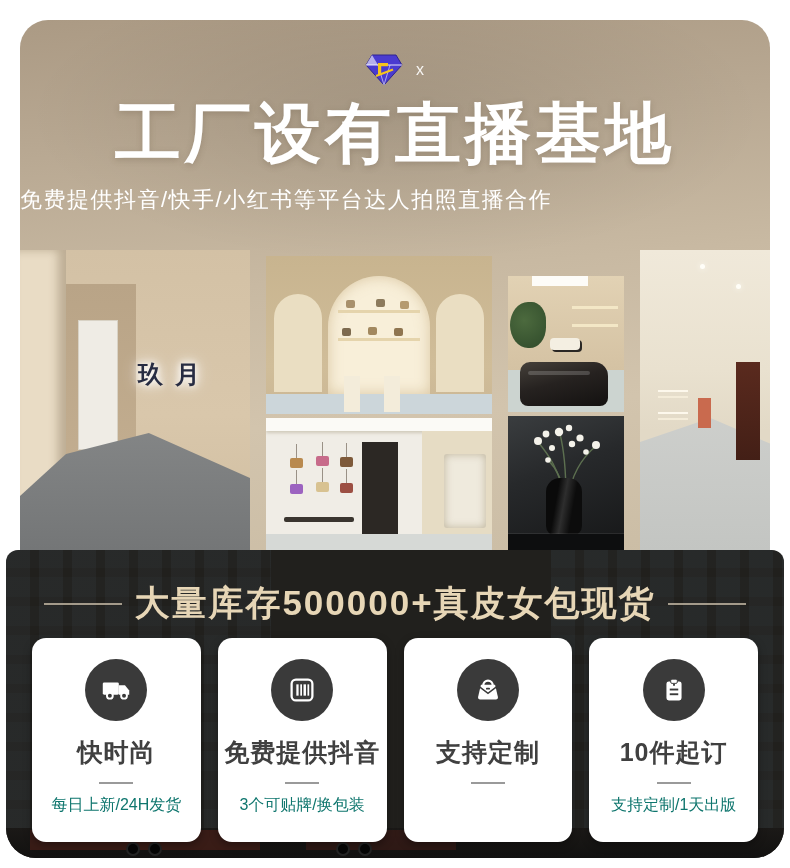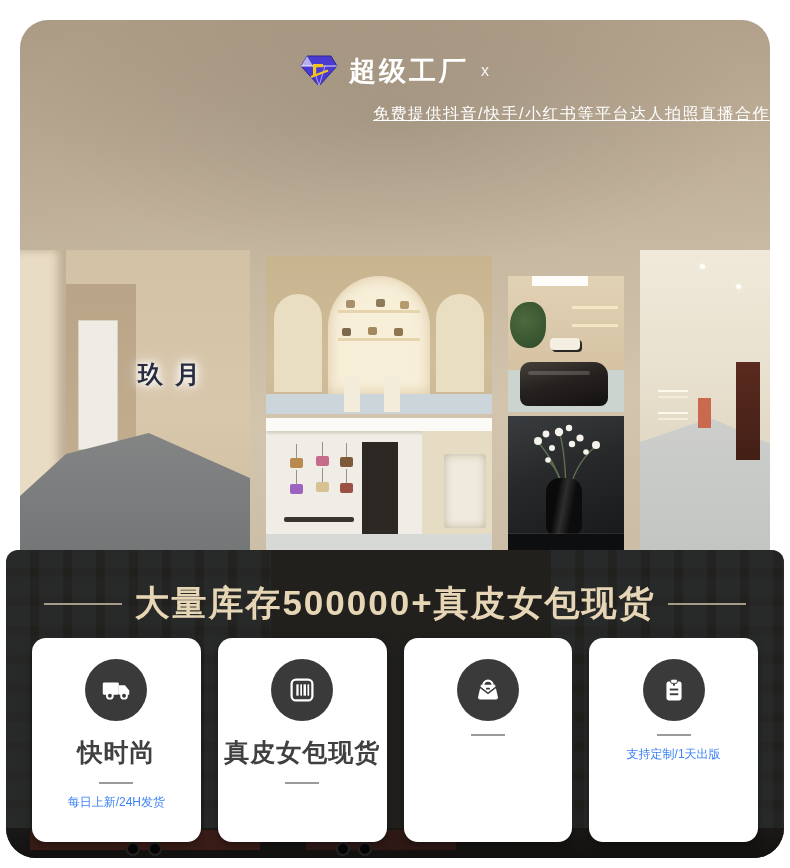--- a/index.html
+++ b/index.html
@@ -16,22 +16,22 @@
 
   .logo-row { position:relative; display:flex; align-items:center; justify-content:center;
     gap:10px; padding-top:33px; color:#fff; }
   .brand-left { font-size:27px; font-weight:800; letter-spacing:3px; }
   .brand-sep  { font-size:16px; font-weight:400; opacity:.9; padding:0 2px; }
   .brand-right{ font-size:30px; font-weight:800; font-style:italic; letter-spacing:1px; }
 
   .hero-title { position:relative; text-align:center; margin-top:10px; color:#ffffff;
     font-size:66px; font-weight:900; letter-spacing:4px; line-height:1.1;
     text-shadow:0 2px 6px rgba(90,75,55,.25); }
-  .hero-sub { position:relative; text-align:right; margin-top:15px; color:#ffffff;
-    font-size:16px; font-weight:500; letter-spacing:1.5px;text-decoration:underline; }
+  .hero-sub { position:relative; text-align:left; margin-top:15px; color:#ffffff;
+    font-size:22px; font-weight:500; letter-spacing:1.5px; }
 
   
   .collage { position:absolute; left:0; bottom:0; width:788px; height:300px;
     display:flex; gap:16px;text-align:center; }
   .col { display:flex; flex-direction:column; gap:4px; }
   .c1 { width:230px; }
   .c2 { width:226px; padding-top:6px; }
   .c3 { width:116px; padding-top:26px; }
   .c4 { flex:1; }
   .ph { position:relative; overflow:hidden; flex:1; }
@@ -139,44 +139,44 @@
   .stock-line { width:78px; height:2px; background:#cfc3ad; opacity:.75; }
   .stock-text { font-size:35px; font-weight:800; letter-spacing:2px; color:#e7d6b6; }
 
   .cards { position:absolute; left:26px; right:26px; top:88px; display:flex; gap:17px; }
   .card { flex:1; height:204px; background:#ffffff; border-radius:14px; text-align:center;
     padding-top:21px; box-shadow:0 3px 8px rgba(0,0,0,.35); }
   .icon-circle { width:62px; height:62px; border-radius:50%; background:#3a3a3a;
     margin:0 auto; display:flex; align-items:center; justify-content:center; }
   .card-title { margin-top:15px; font-size:25px; font-weight:700; color:#404040; letter-spacing:1px; }
   .card-divider { width:34px; height:2px; background:#9a9a9a; margin:13px auto 10px; }
-  .card-desc { font-size:12px; color:#3b82f6; line-height:1.4; padding:0 10px; }
+  .card-desc { font-size:16px; color:#0f766e; line-height:1.4; padding:0 10px; }
 </style>
 </head>
 <body>
 
 <div class="stage">
 
   <div class="hero">
     <div class="logo-row">
       <span style="display:flex;">
         <svg width="40" height="34" viewBox="0 0 40 34">
           <polygon points="8,2 32,2 38,12 20,32 2,12" fill="#4a3bd0" stroke="#2e2490" stroke-width="1"></polygon>
           <polygon points="8,2 14,12 2,12" fill="rgba(255,255,255,0.6)"></polygon>
           <line x1="2" y1="12" x2="38" y2="12" stroke="rgba(255,255,255,0.85)" stroke-width="1.2"></line>
           <line x1="14" y1="12" x2="20" y2="32" stroke="rgba(255,255,255,0.55)" stroke-width="1"></line>
           <line x1="26" y1="12" x2="20" y2="32" stroke="rgba(255,255,255,0.55)" stroke-width="1"></line>
           <path d="M14 10 h10 v3.2 h-6.8 v8.8 h-3.2 z" fill="#f6c51c"></path>
           <line x1="12" y1="23" x2="29" y2="16.5" stroke="#f6c51c" stroke-width="2.2"></line>
         </svg>
       </span>
-      <span class="brand-left">超级工厂</span>
       <span class="brand-sep">x</span>
     </div>
 
+    <div class="hero-title">工厂设有直播基地</div>
     <div class="hero-sub">免费提供抖音/快手/小红书等平台达人拍照直播合作</div>
 
     <div class="collage">
       <div class="col c1">
         <div class="ph ph-hall">
           <div class="wall-l"></div>
           <div class="recess"></div>
           <div class="door"></div>
           <div class="floor"></div>
           <div class="hall-sign">玖月</div>
@@ -311,45 +311,48 @@
       <div class="card">
         <div class="icon-circle">
           <svg width="34" height="34" viewBox="0 0 36 36">
             <rect x="7" y="7" width="22" height="22" rx="4.5" fill="none" stroke="#fff" stroke-width="2.4"></rect>
             <rect x="12" y="12" width="2.4" height="12" fill="#fff"></rect>
             <rect x="16.2" y="12" width="1.8" height="12" fill="#fff"></rect>
             <rect x="19.6" y="12" width="2.6" height="12" fill="#fff"></rect>
             <rect x="23.8" y="12" width="1.8" height="12" fill="#fff"></rect>
           </svg>
         </div>
-        <div class="card-title">真皮女包现货</div>
+        <div class="card-title">免费提供抖音</div>
         <div class="card-divider"></div>
+        <div class="card-desc">3个可贴牌/换包装</div>
       </div>
 
       <div class="card">
         <div class="icon-circle">
           <svg width="34" height="34" viewBox="0 0 36 36">
             <path d="M13 13 a5 5 0 0 1 10 0" fill="none" stroke="#fff" stroke-width="2.4"></path>
             <path d="M10.5 12.5 H25.5 L28.5 25.5 Q28.8 28 26.3 28 H9.7 Q7.2 28 7.5 25.5 Z" fill="#fff"></path>
             <path d="M8 14 L18 21.5 L28 14" stroke="#3a3a3a" stroke-width="1.6" fill="none"></path>
             <rect x="15.8" y="15.6" width="4.4" height="2" rx="1" fill="#3a3a3a"></rect>
           </svg>
         </div>
+        <div class="card-title">支持定制</div>
         <div class="card-divider"></div>
       </div>
 
       <div class="card">
         <div class="icon-circle">
           <svg width="34" height="34" viewBox="0 0 36 36">
             <rect x="10" y="9" width="16" height="20" rx="2.5" fill="#fff"></rect>
             <rect x="14.5" y="6.5" width="7" height="4.5" rx="1.4" fill="#fff" stroke="#3a3a3a" stroke-width="1"></rect>
             <rect x="17" y="11.5" width="2" height="2" fill="#3a3a3a"></rect>
             <rect x="13.5" y="16.5" width="9" height="2" fill="#3a3a3a"></rect>
             <rect x="13.5" y="21.5" width="9" height="2" fill="#3a3a3a"></rect>
           </svg>
         </div>
+        <div class="card-title">10件起订</div>
         <div class="card-divider"></div>
         <div class="card-desc">支持定制/1天出版</div>
       </div>
 
     </div>
   </div>
 </div>
 
 </body></html>

